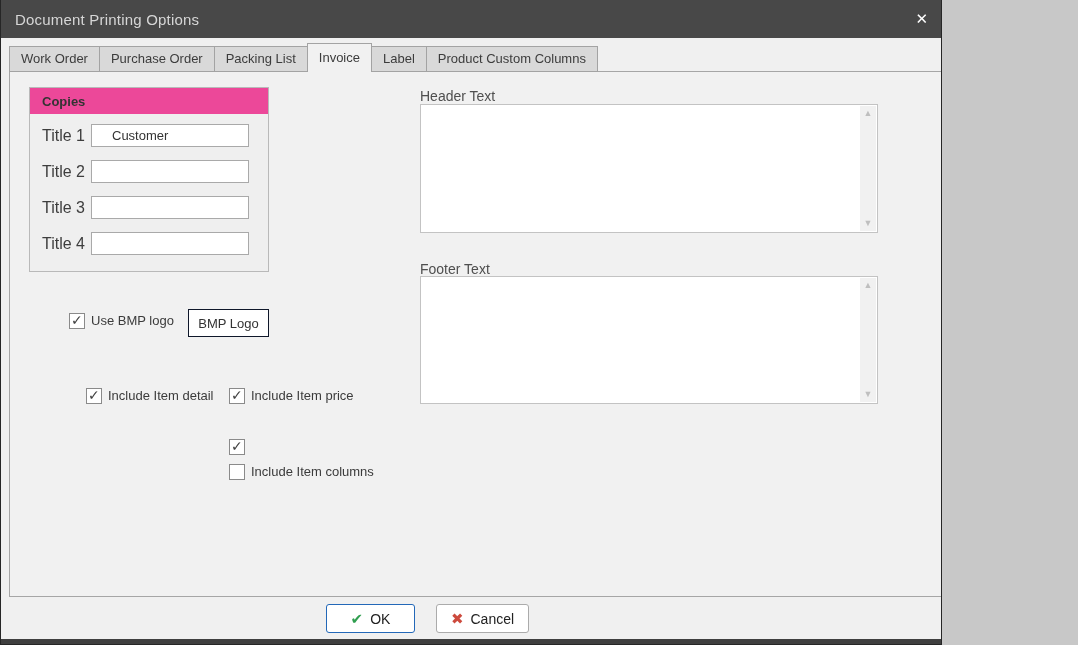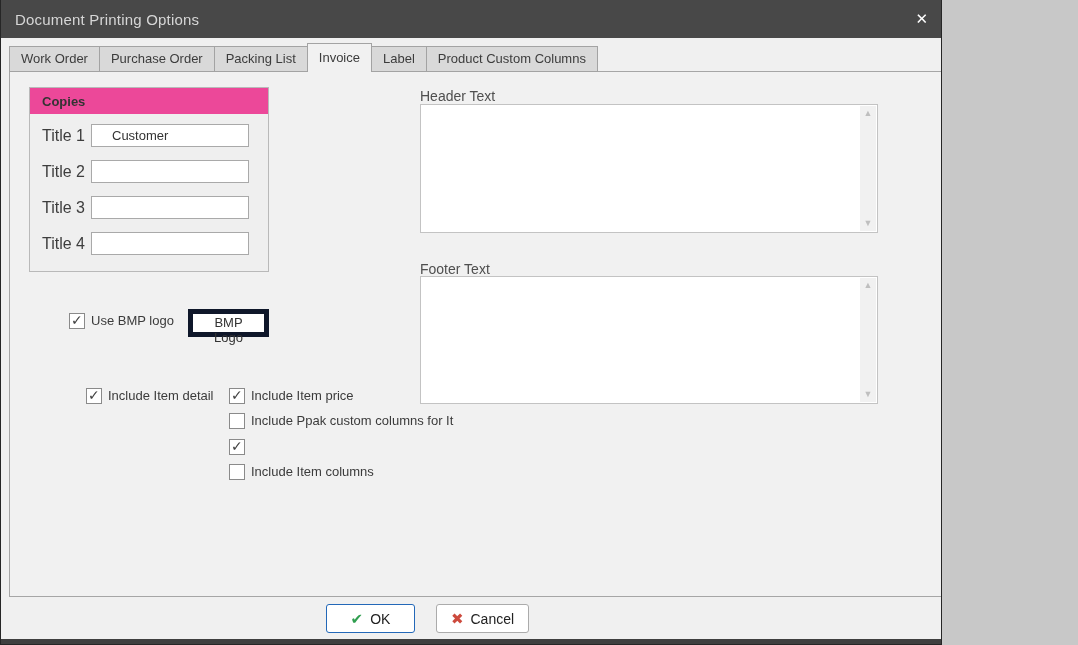--- a/index.html
+++ b/index.html
@@ -32,21 +32,21 @@
   .group-header span{font-size:13px;font-weight:bold;color:#333;margin-left:12px;}
   .field-row{position:absolute;left:0;width:100%;height:23px;}
   .field-row .flabel{position:absolute;left:12px;top:3px;font-size:16px;color:#3d3d3d;}
   .field-row input{position:absolute;left:61px;top:0;width:158px;height:23px;border:1px solid #a9a9a9;background:#fff;font-size:13px;color:#333;padding:0 20px;outline:none;}
   
   .cbrow{position:absolute;display:flex;align-items:flex-start;gap:6px;z-index:2;cursor:pointer;margin-left:40px;}
   .checkbox{width:16px;height:16px;background:#fff;border:1px solid #8a8a8a;position:relative;flex:0 0 auto;}
   .checkbox.on::after{content:"✓";position:absolute;left:1px;top:-2px;font-size:14px;color:#424242;}
   .cblabel{font-size:13px;color:#3b3b3b;white-space:nowrap;}
   .btn-plain{
-    position:absolute;left:187px;top:309px;width:81px;height:28px;background:#fff;border:5px solid #0f172a;
+    position:absolute;left:187px;top:309px;width:81px;height:28px;background:#fff;border:1px solid #0f172a;
     font-size:13px;color:#333;z-index:2;cursor:pointer;
   }
   
   .ta-label{position:absolute;font-size:14px;color:#4f4f4f;z-index:2;}
   .ta-wrap{position:absolute;width:458px;background:#fff;border:1px solid #c3c3c3;z-index:2;}
   .ta-wrap textarea{position:absolute;left:0;top:0;width:440px;height:100%;border:none;resize:none;outline:none;background:transparent;font-size:13px;padding:4px;}
   .vscroll{position:absolute;right:1px;top:1px;bottom:1px;width:16px;background:#f1f1f1;}
   .vscroll .arr{position:absolute;left:0;width:16px;height:15px;color:#bfbfbf;font-size:9px;text-align:center;line-height:15px;cursor:pointer;}
   .vscroll .arr.up{top:0;}
   .vscroll .arr.down{bottom:0;}
@@ -116,24 +116,20 @@
 
   <div class="cbrow" style="left:45px;top:388px;">
     <span class="checkbox on"></span>
     <span class="cblabel">Include Item detail</span>
   </div>
 
   <div class="cbrow" style="left:188px;top:388px;">
     <span class="checkbox on"></span>
     <span class="cblabel">Include Item price</span>
   </div>
-  <div class="cbrow" style="left:188px;top:413px;">
-    <span class="checkbox"></span>
-    <span class="cblabel">Include Ppak custom columns for It</span>
-  </div>
   <div class="cbrow" style="left:188px;top:439px;">
     <span class="checkbox on"></span>
   </div>
   <div class="cbrow" style="left:188px;top:464px;">
     <span class="checkbox"></span>
     <span class="cblabel">Include Item columns</span>
   </div>
 
   <span class="ta-label" style="left:419px;top:88px;">Header Text</span>
   <div class="ta-wrap" style="left:419px;top:104px;height:129px;">

